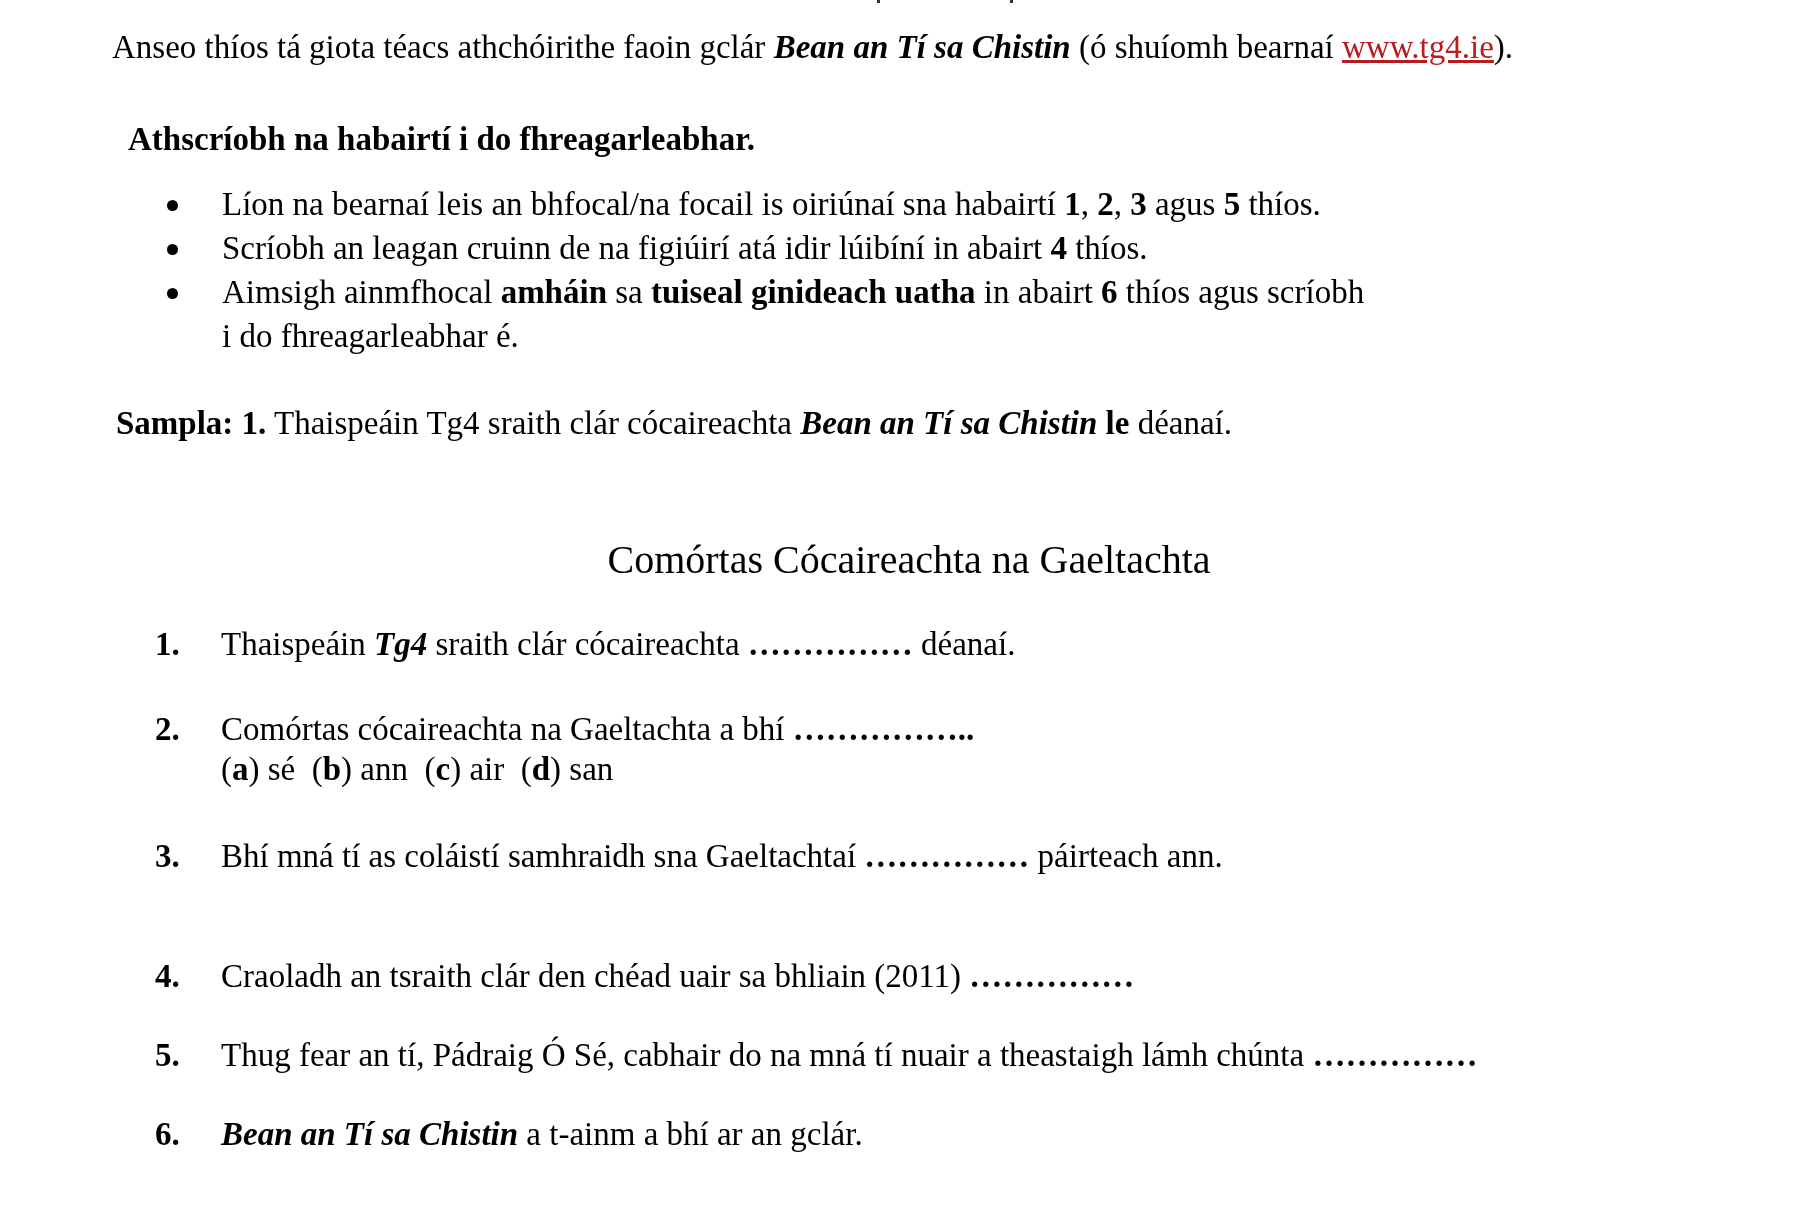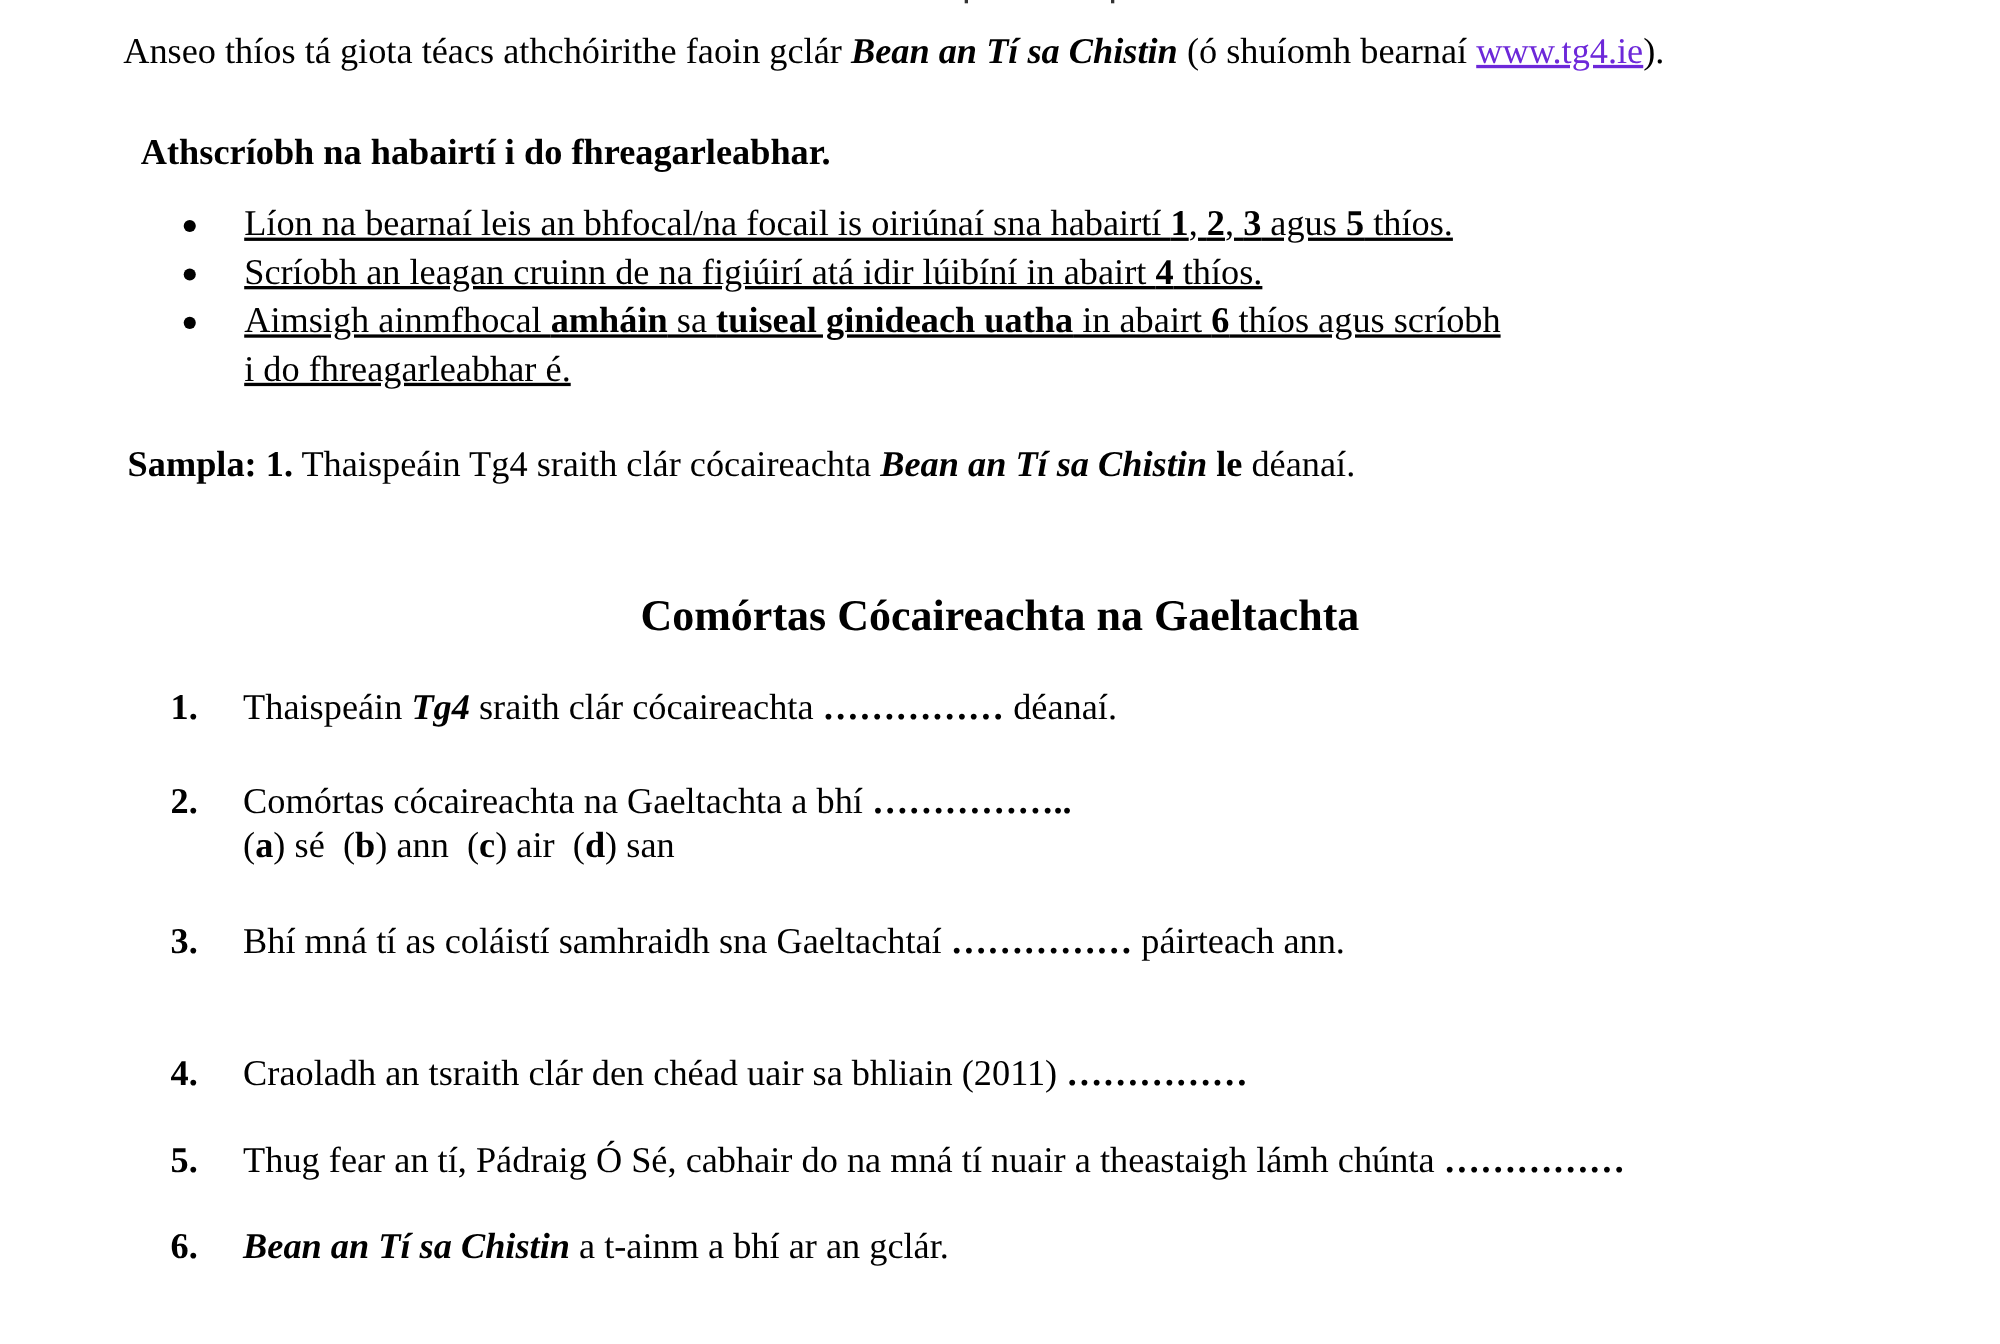--- a/index.html
+++ b/index.html
@@ -37,40 +37,39 @@
       top: 182px;
       margin: 0;
       padding: 0;
       list-style: none;
     }
     .bullets li {
       position: relative;
       padding-left: 57px;
       line-height: 44px;
       white-space: nowrap;
-      text-decoration: underline;
     }
     .bullets li .bullet-dot {
       position: absolute;
       left: 2px;
       top: 18px;
       width: 11px;
       height: 11px;
       border-radius: 50%;
       background: #000;
     }
     .bullets li .cont { display: block; }
     .sample { top: 400px; }
     .doc-title {
       position: absolute;
       top: 536px;
       left: 0;
       width: 1818px;
       text-align: center;
-      font-weight: bold;
+      font-weight: normal;
       font-size: 40px;
     }
     .questions {
       position: absolute;
       left: 155px;
       top: 625px;
       margin: 0;
       padding: 0;
       list-style: none;
     }
@@ -83,21 +82,21 @@
       position: absolute;
       left: 0;
       top: 0;
       font-weight: bold;
     }
     .q .options { display: block; }
     .b { font-weight: bold; }
     .i { font-style: italic; font-weight: bold; }
     .dots { font-weight: bold; }
     a.link {
-      color: #6d28d9;
+      color: #b91c1c;
       text-decoration: underline;
       margin-top: 40px;
     }
   </style>
 </head>
 <body>
 
 <div class="top-artifact" style="left:877px;"></div>
 <div class="top-artifact" style="left:1010px;"></div>
 

